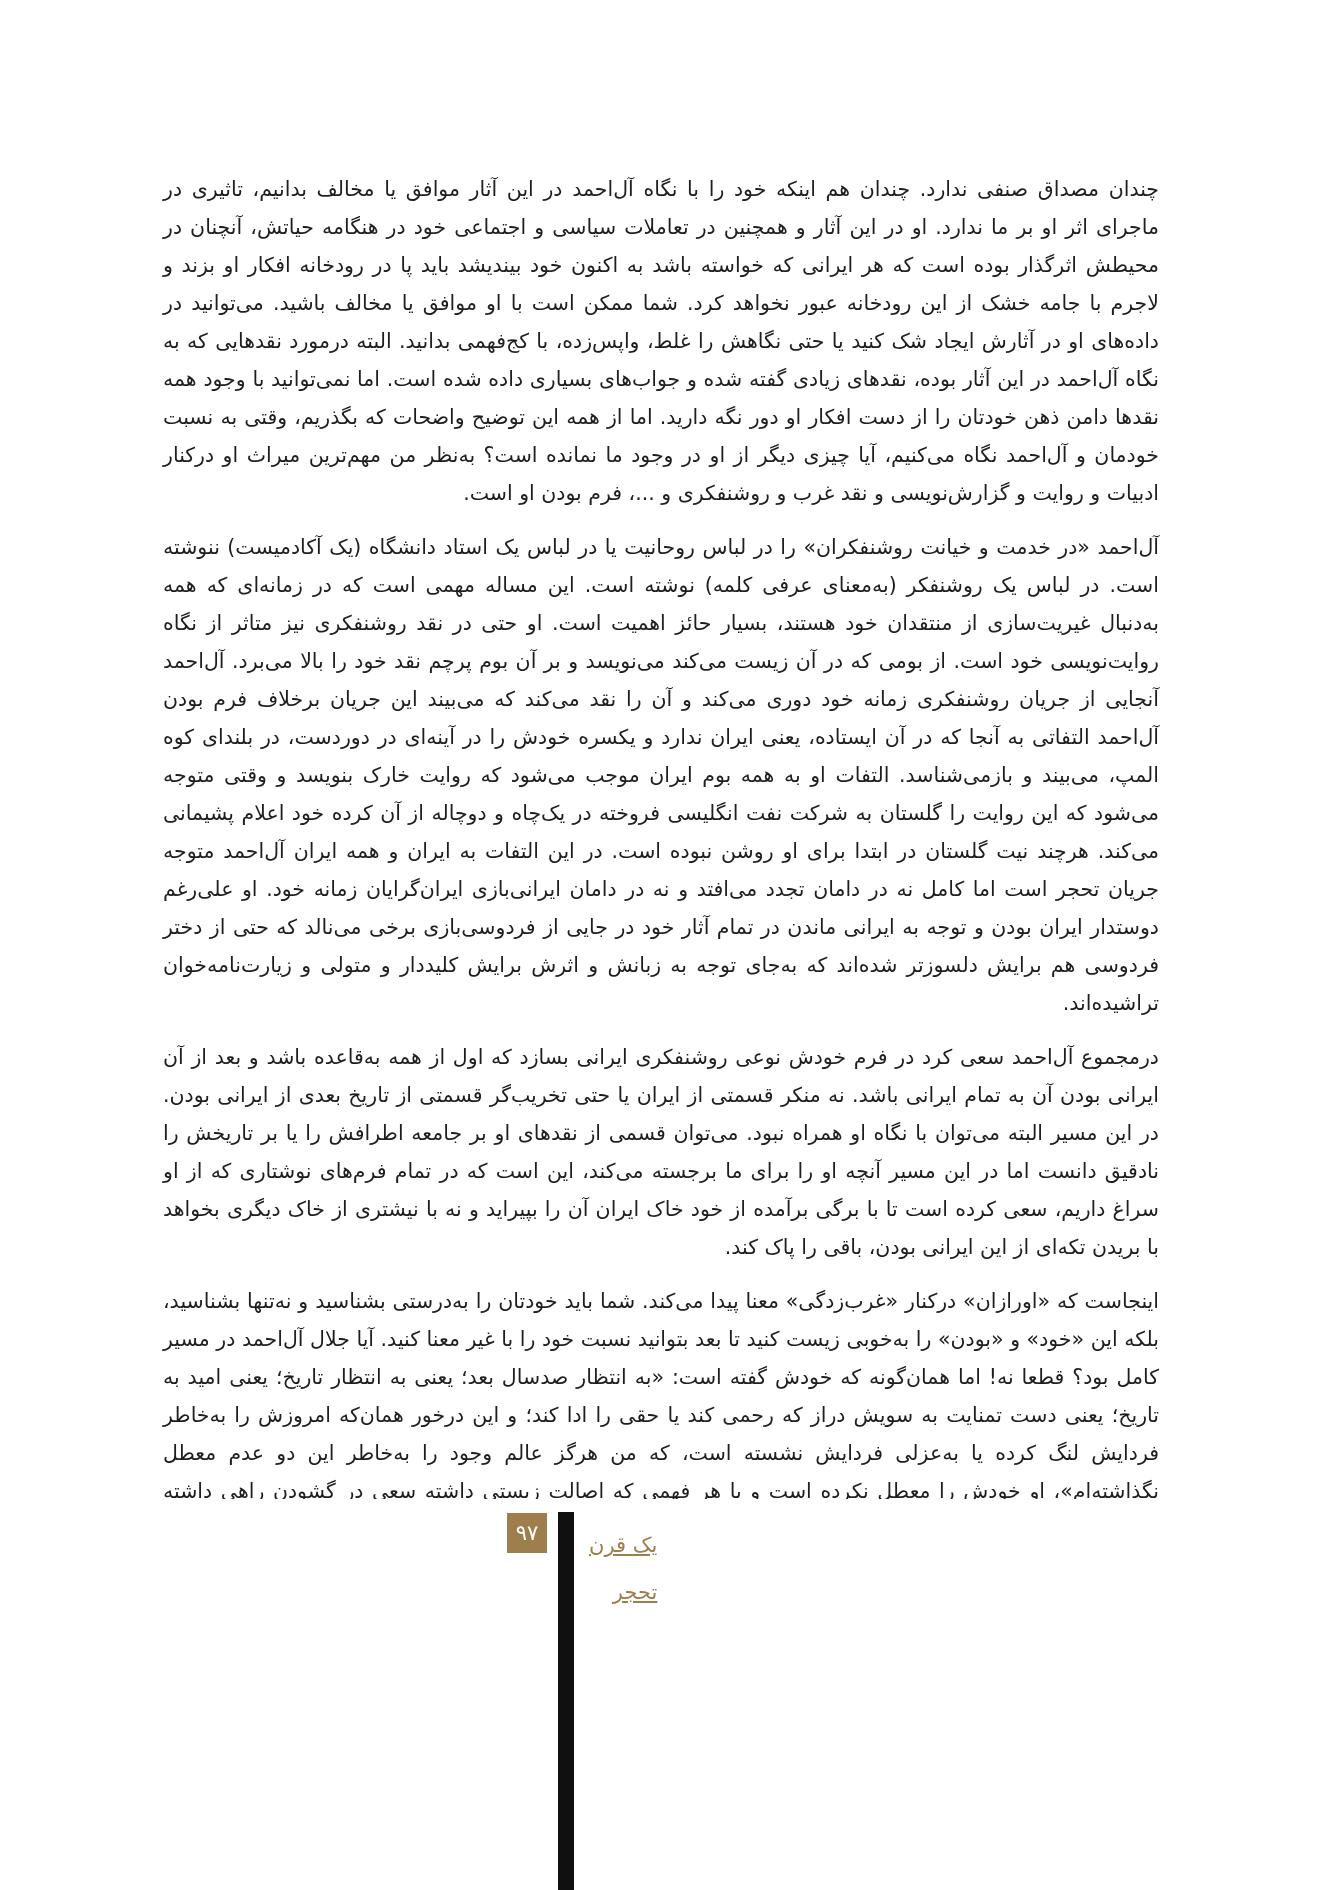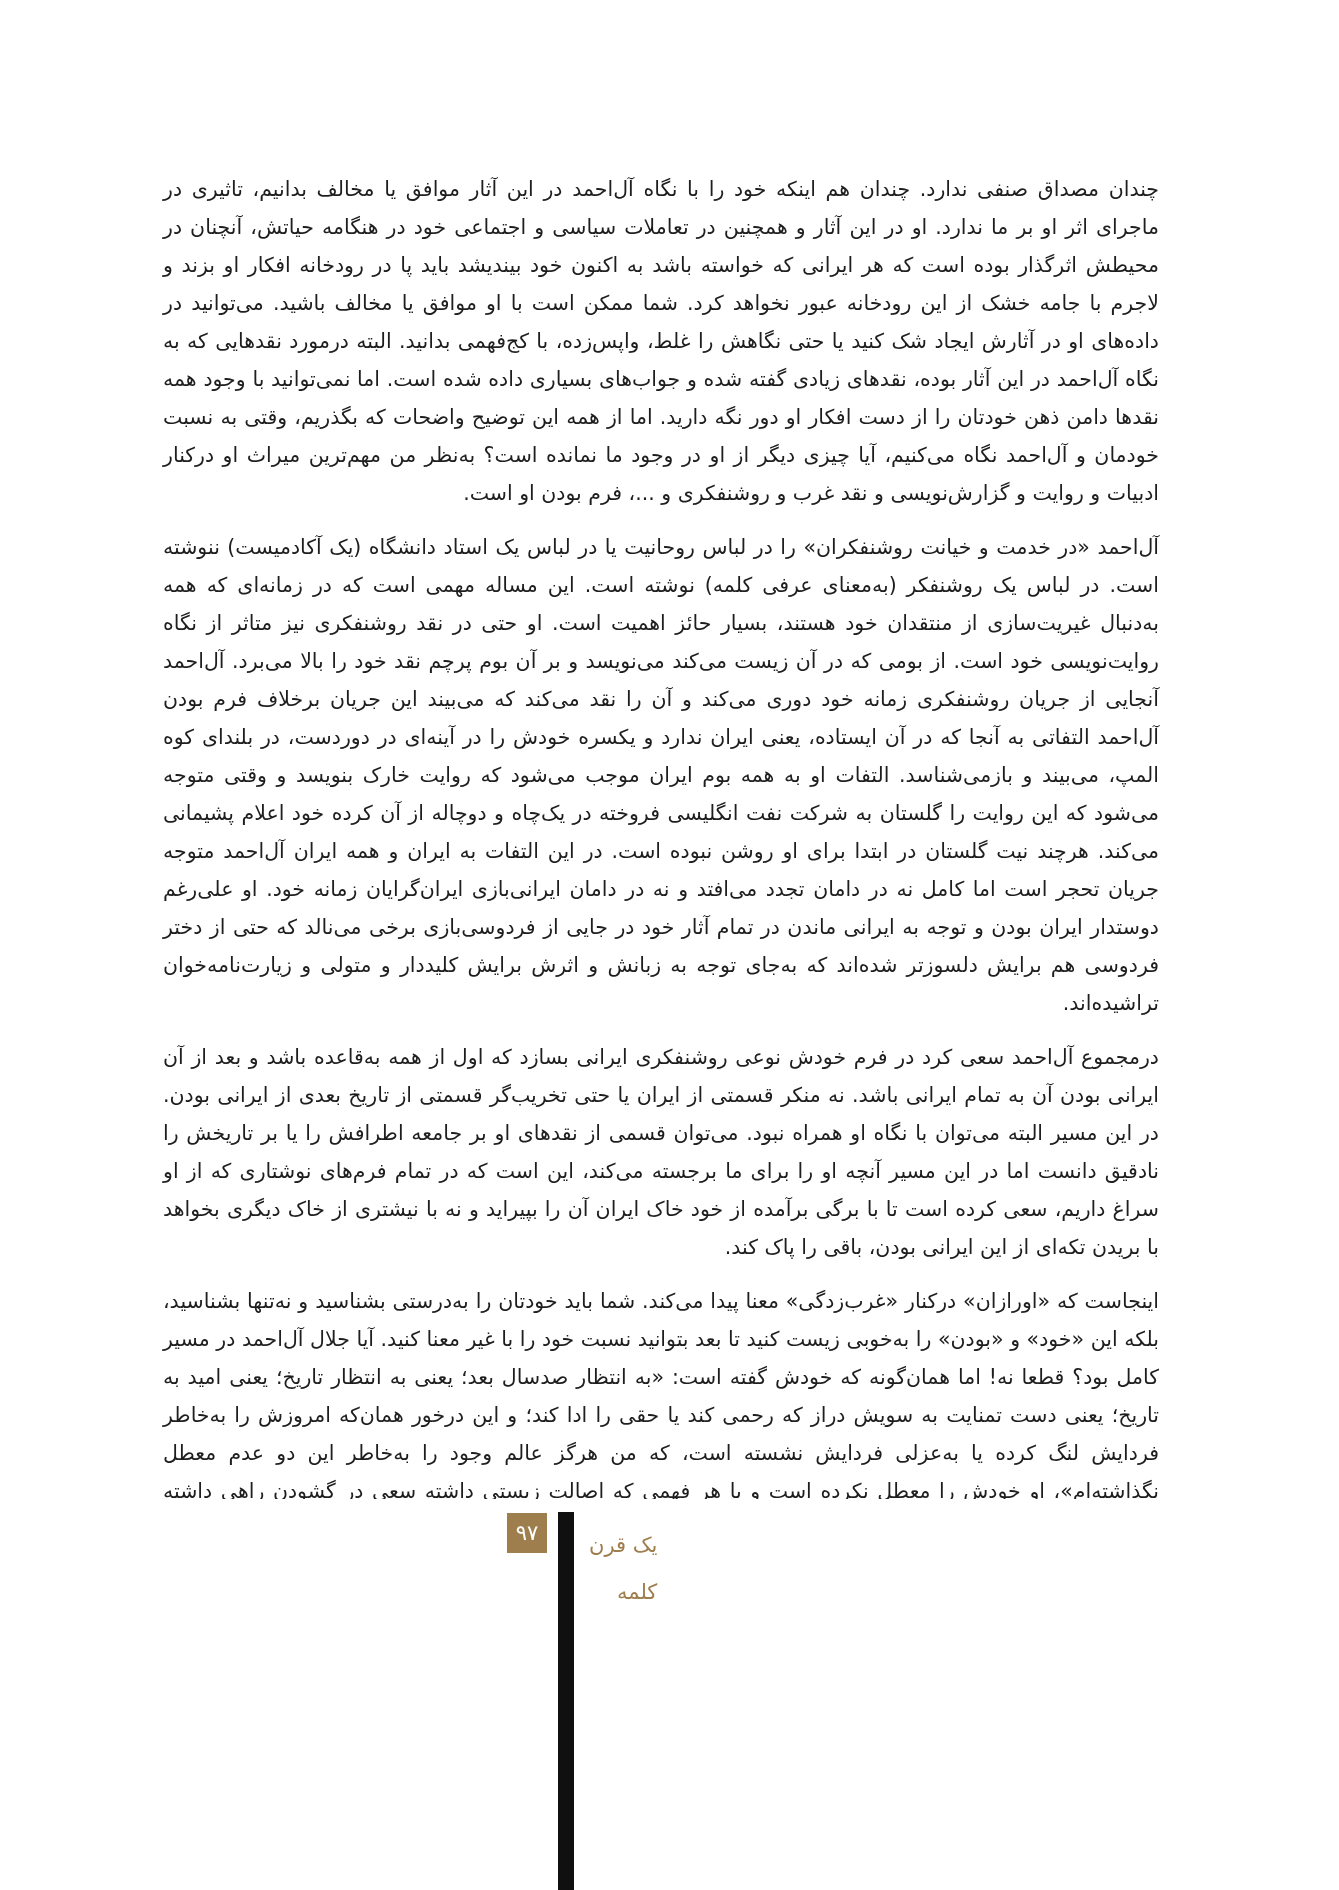--- a/index.html
+++ b/index.html
@@ -58,20 +58,21 @@
   .footer-book-title {
     position: absolute;
     left: 557px;
     top: 1498px;
     direction: rtl;
     text-align: right;
     color: #9f7e4d;
     font-size: 21px;
     line-height: 31px;
     white-space: nowrap;
+    text-decoration: underline;
   }
 </style>
 </head>
 <body>
 
 <div class="page">
 
   <main class="text-block" dir="rtl" lang="fa">
     <p>چندان مصداق صنفی ندارد. چندان هم اینکه خود را با نگاه آل‌احمد در این آثار موافق یا مخالف بدانیم، تاثیری در ماجرای اثر او بر ما ندارد. او در این آثار و همچنین در تعاملات سیاسی و اجتماعی خود در هنگامه حیاتش، آنچنان در محیطش اثرگذار بوده است که هر ایرانی که خواسته باشد به اکنون خود بیندیشد باید پا در رودخانه افکار او بزند و لاجرم با جامه خشک از این رودخانه عبور نخواهد کرد. شما ممکن است با او موافق یا مخالف باشید. می‌توانید در داده‌های او در آثارش ایجاد شک کنید یا حتی نگاهش را غلط، واپس‌زده، با کج‌فهمی بدانید. البته درمورد نقدهایی که به نگاه آل‌احمد در این آثار بوده، نقدهای زیادی گفته شده و جواب‌های بسیاری داده شده است. اما نمی‌توانید با وجود همه نقدها دامن ذهن خودتان را از دست افکار او دور نگه دارید. اما از همه این توضیح واضحات که بگذریم، وقتی به نسبت خودمان و آل‌احمد نگاه می‌کنیم، آیا چیزی دیگر از او در وجود ما نمانده است؟ به‌نظر من مهم‌ترین میراث او درکنار ادبیات و روایت و گزارش‌نویسی و نقد غرب و روشنفکری و ...، فرم بودن او است.</p>
     <p>آل‌احمد «در خدمت و خیانت روشنفکران» را در لباس روحانیت یا در لباس یک استاد دانشگاه (یک آکادمیست) ننوشته است. در لباس یک روشنفکر (به‌معنای عرفی کلمه) نوشته است. این مساله مهمی است که در زمانه‌ای که همه به‌دنبال غیریت‌سازی از منتقدان خود هستند، بسیار حائز اهمیت است. او حتی در نقد روشنفکری نیز متاثر از نگاه روایت‌نویسی خود است. از بومی که در آن زیست می‌کند می‌نویسد و بر آن بوم پرچم نقد خود را بالا می‌برد. آل‌احمد آنجایی از جریان روشنفکری زمانه خود دوری می‌کند و آن را نقد می‌کند که می‌بیند این جریان برخلاف فرم بودن آل‌احمد التفاتی به آنجا که در آن ایستاده، یعنی ایران ندارد و یکسره خودش را در آینه‌ای در دوردست، در بلندای کوه المپ، می‌بیند و بازمی‌شناسد. التفات او به همه بوم ایران موجب می‌شود که روایت خارک بنویسد و وقتی متوجه می‌شود که این روایت را گلستان به شرکت نفت انگلیسی فروخته در یک‌چاه و دوچاله از آن کرده خود اعلام پشیمانی می‌کند. هرچند نیت گلستان در ابتدا برای او روشن نبوده است. در این التفات به ایران و همه ایران آل‌احمد متوجه جریان تحجر است اما کامل نه در دامان تجدد می‌افتد و نه در دامان ایرانی‌بازی ایران‌گرایان زمانه خود. او علی‌رغم دوستدار ایران بودن و توجه به ایرانی ماندن در تمام آثار خود در جایی از فردوسی‌بازی برخی می‌نالد که حتی از دختر فردوسی هم برایش دلسوزتر شده‌اند که به‌جای توجه به زبانش و اثرش برایش کلیددار و متولی و زیارت‌نامه‌خوان تراشیده‌اند.</p>
@@ -80,16 +81,16 @@
   </main>
 
   <div class="footer-pagenum-box">
     <span>۹۷</span>
   </div>
 
   <div class="footer-spine-line"></div>
 
   <div class="footer-book-title" dir="rtl" lang="fa">
     <div>یک قرن</div>
-    <div>کلمه</div>
+    <div>تحجر</div>
   </div>
 
 </div>
 
 </body></html>

